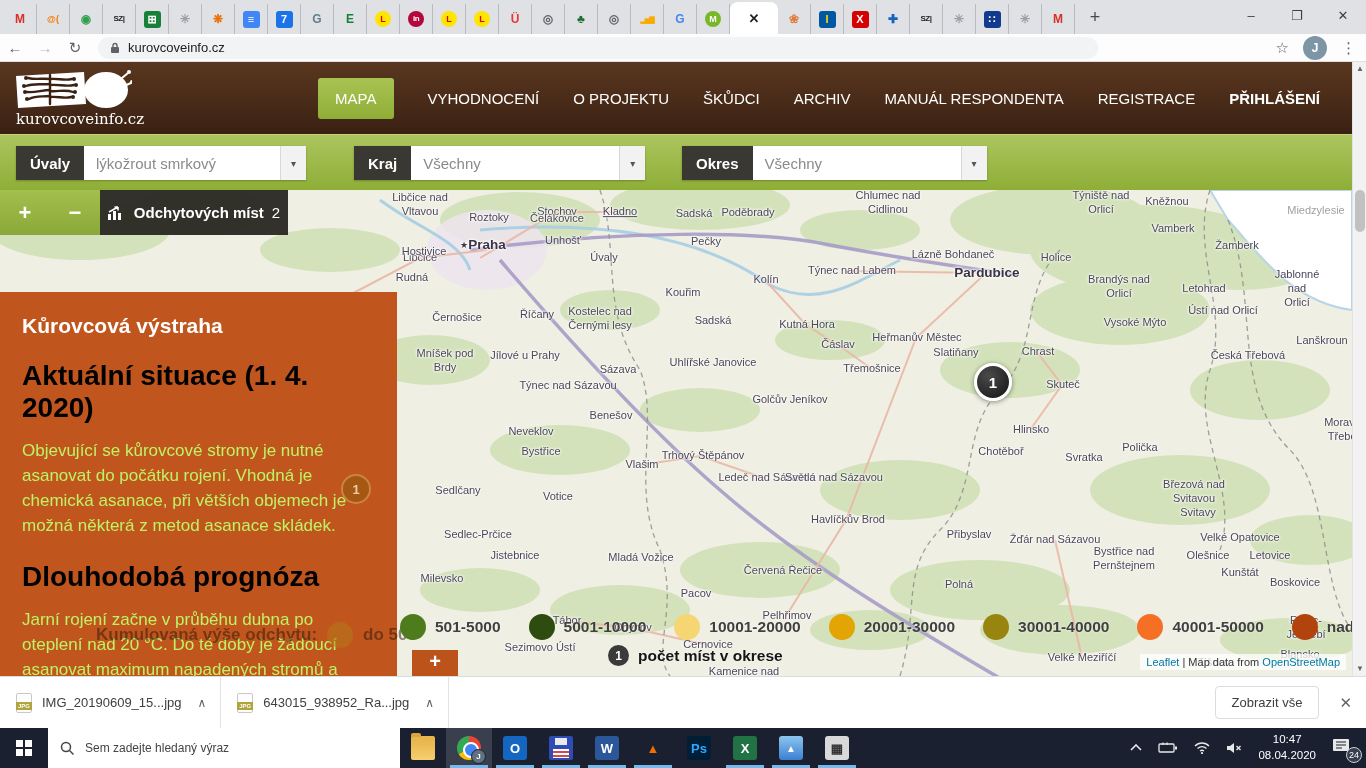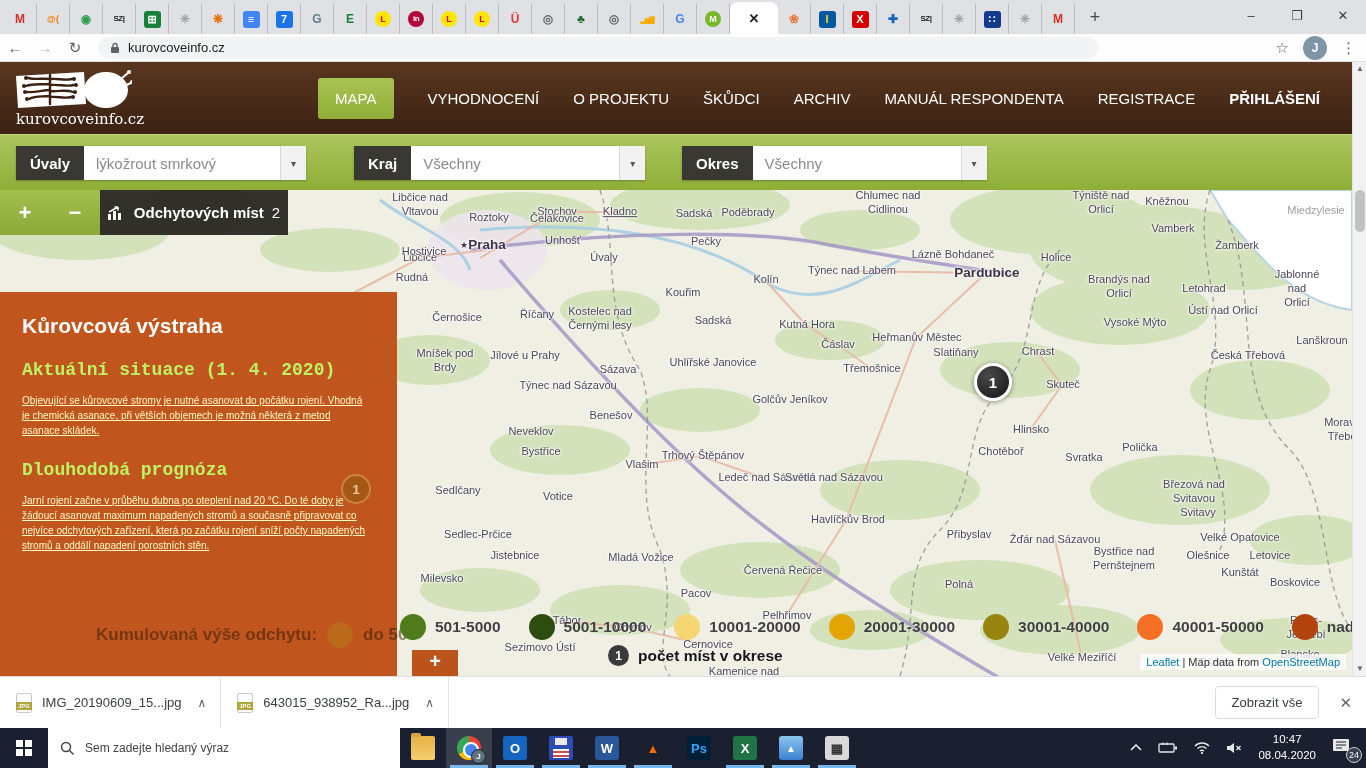--- a/index.html
+++ b/index.html
@@ -63,22 +63,22 @@
   .zbtn { flex:1; display:flex; align-items:center; justify-content:center; color:#fff; font-size:22px; font-weight:bold; cursor:pointer; }
   .counterbox { position:absolute; left:100px; top:0; width:188px; height:45px; background:rgba(40,38,33,.95); display:flex; align-items:center; justify-content:center; gap:8px; color:#fff; z-index:6; }
   .counterbox b { font-size:15px; }
   .counterbox span { font-size:15px; font-weight:normal; }
 
   .marker1 { position:absolute; left:974px; top:173px; width:38px; height:38px; border-radius:50%; background:radial-gradient(circle at 35% 30%,#4a4a4a,#141414); border:3px solid #fff; color:#fff; font-size:15px; font-weight:bold; display:flex; align-items:center; justify-content:center; box-shadow:0 1px 5px rgba(0,0,0,.45); z-index:4; cursor:pointer; }
   .marker2 { position:absolute; left:341px; top:284px; width:30px; height:30px; border-radius:50%; background:rgba(158,88,18,.8); border:2px solid rgba(235,170,100,.55); color:rgba(255,222,185,.85); font-size:13px; font-weight:bold; display:flex; align-items:center; justify-content:center; z-index:6; cursor:pointer; }
 
   .alert-panel { position:absolute; left:0; top:102px; width:397px; height:384px; background:#c0561e; padding:22px 26px 0 22px; z-index:5; overflow:hidden; }
   .alert-panel h2 { color:#fff; font-size:21px; margin-bottom:22px; }
-  .alert-panel h3 { color:#bef264; font-size:18px; margin-bottom:14px;font-family:Liberation Mono, monospace; }
-  .alert-panel p { color:#fef9c3; font-size:10px; line-height:1.48; margin-bottom:22px;text-decoration:underline; }
+  .alert-panel h3 { color:#000000; font-size:28px; margin-bottom:14px; }
+  .alert-panel p { color:#bef264; font-size:17px; line-height:1.48; margin-bottom:22px; }
 
   .legend-hidden { position:absolute; left:96px; top:432px; display:flex; align-items:center; gap:10px; z-index:6; opacity:.5; }
   .legend-hidden b { font-size:17px; color:#2a1608; white-space:nowrap; }
   .legend-hidden .ldot { background:#b57a16; }
 
   .legendrow { position:absolute; left:400px; top:424px; display:flex; align-items:center; gap:28px; z-index:6; }
   .litem { display:flex; align-items:center; gap:9px; }
   .ldot { width:26px; height:26px; border-radius:50%; flex:none; }
   .litem b { font-size:15.5px; color:#404040; white-space:nowrap; text-shadow:0 0 2px rgba(255,255,255,.8); }
   .legendnote { position:absolute; left:608px; top:455px; display:flex; align-items:center; gap:9px; z-index:6; }

